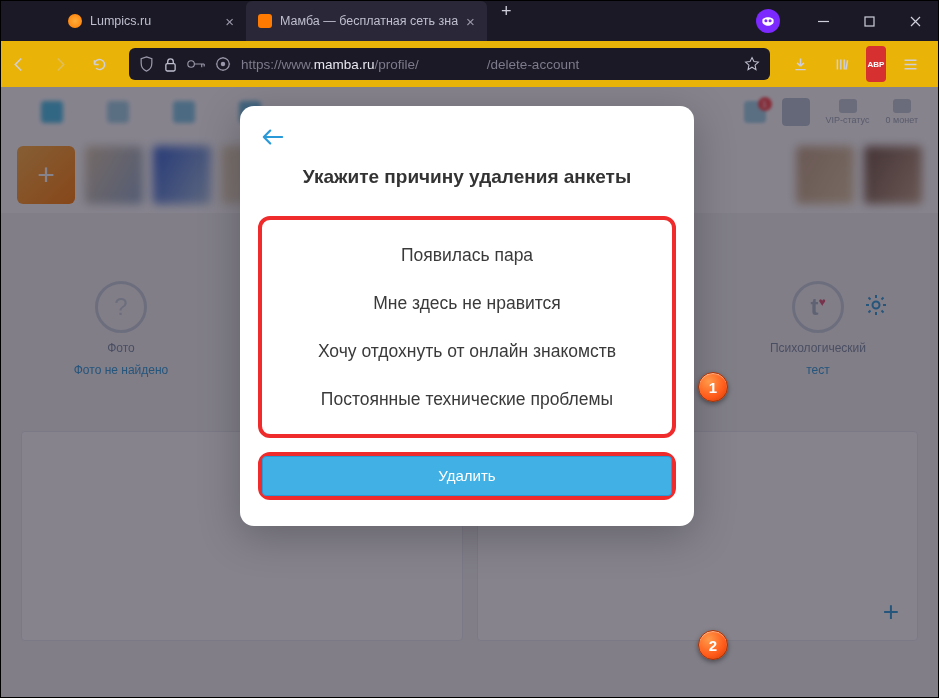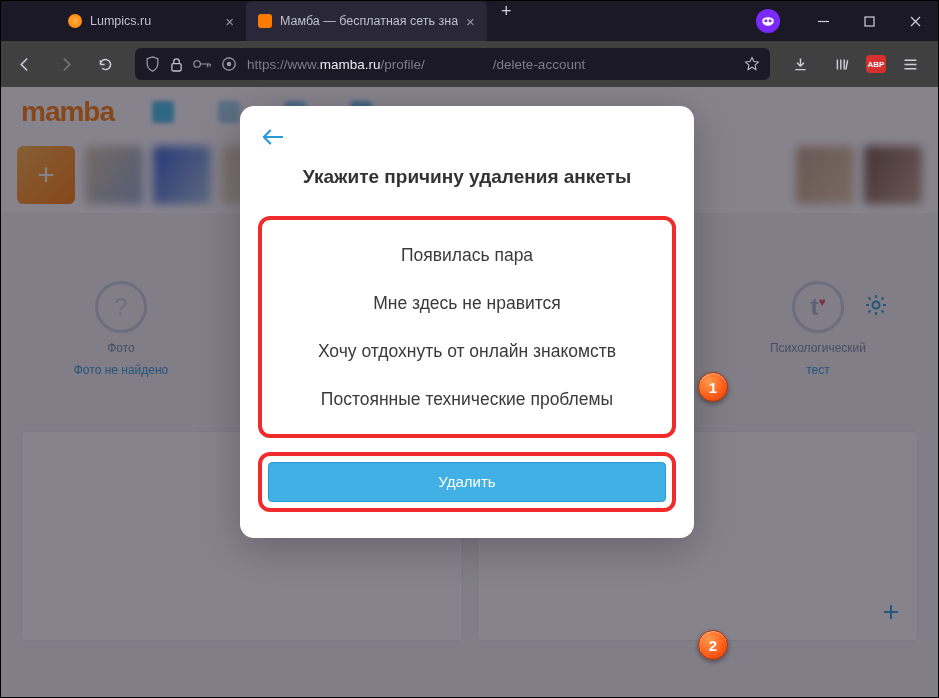--- a/index.html
+++ b/index.html
@@ -14,28 +14,28 @@
   .tab .tx { flex: 1; overflow: hidden; text-overflow: ellipsis; white-space: nowrap; }
   .tab .cls { color: #9a98aa; font-size: 15px; }
   .newtab { color: #cfcfdc; padding: 0 14px; font-size: 18px; }
   .wincontrols { margin-left: auto; display: flex; align-items: center; }
   .vpn { width: 24px; height: 24px; background: #7b29ff; border-radius: 50%; display:flex; align-items:center; justify-content:center; margin-right: 20px;}
   .vpn svg{width:14px;height:9px;}
   .wbtn { width: 46px; height: 40px; display: flex; align-items: center; justify-content: center; color: #cfcfdc; }
   .wbtn svg { width: 11px; height: 11px; }
 
   
-  .toolbar { height: 46px; background: #404040; display: flex; align-items: center; padding: 0 10px 0 6px; gap: 4px; }
+  .toolbar { height: 46px; background: #eab308; display: flex; align-items: center; padding: 0 10px 0 0; gap: 4px; }
   .tbtn { width: 36px; height: 32px; display: flex; align-items: center; justify-content: center; color: #cfcfdc; border-radius: 4px; }
   .tbtn svg { width: 17px; height: 17px; }
   .urlbar { flex: 1; height: 32px; background: #1b1925; border-radius: 6px; display: flex; align-items: center; padding: 0 10px; color: #bfbfd0; gap: 10px; margin: 0 8px; font-size: 13.5px; }
   .url-faint { color: #7d7b8c; }
   .url-mid { color: #e8e8f0; }
   .ext { display: flex; align-items: center; gap: 6px; }
-  .abp { width: 20px; height: 18px; background: #d63030; border-radius: 4px; color: #fff; font-size: 8px; font-weight:bold; display:flex; align-items:center; justify-content:center;}
+  .abp { width: 20px; height: 36px; background: #d63030; border-radius: 4px; color: #fff; font-size: 8px; font-weight:bold; display:flex; align-items:center; justify-content:center;}
 
   
   .page { position: relative; height: 612px; background: #f4f4f4; overflow: hidden; }
   .page-overlay { position: absolute; inset: 0; background: rgba(34,30,48,0.55); }
 
   
   .siteheader { height: 50px; background: #fff; display: flex; align-items: center; padding: 0 20px; gap: 18px; }
   .mamba-logo { font-family: Arial Black, Arial; font-weight: 900; font-size: 28px; color: #ff7a00; letter-spacing: -1px; }
   .hicons { display: flex; gap: 44px; margin-left: 20px; }
   .hicon { filter: blur(2px); width: 22px; height: 22px; border-radius: 4px; }
@@ -61,21 +61,21 @@
   .box{ height:210px; background:#fff; border:1px solid #e6e9ed; border-radius:4px; position:relative;}
   .plusfab{ position:absolute; right:18px; bottom:12px; color:#2a99d8; font-size:28px; font-weight:300;}
 
   
   .modal { position: absolute; left: 239px; top: 19px; width: 454px; background: #fff; border-radius: 14px; padding: 22px 0 26px; box-shadow: 0 10px 40px rgba(0,0,0,.25); }
   .back { color: #2a99d8; padding: 0 22px 4px; }
   .back svg{ width:22px; height:18px;}
   .mtitle { font-size: 19px; font-weight: bold; text-align: center; color: #333; padding: 12px 24px 28px; }
   .options { margin: 0 18px; padding: 12px 14px 10px; border: 4px solid #ef2b2b; border-radius: 12px; }
   .opt { font-size: 17.5px; color: #3a3a3a; padding: 13px 2px; line-height: 1.25; cursor:pointer;text-align:center; }
-  .btnwrap { margin: 14px 18px 0; padding: 6px; border: 4px solid #ef2b2b; border-radius: 12px; display:flex; align-items:center; }
+  .btnwrap { margin: 14px 18px 0; border: 4px solid #ef2b2b; border-radius: 12px; display:flex; align-items:center; }
   .delbtn { flex:1; height: 40px; background: #41b0e4; color: #fff; font-size: 15px; border-radius: 4px; display:flex; align-items:center; justify-content:center; border:1px solid #2a99d8; cursor:pointer; }
 
   
   .callout { position: absolute; width: 30px; height: 30px; border-radius: 50%; background: radial-gradient(circle at 35% 30%, #ff9a4a, #ff5a1a 60%, #c93c06); color:#fff; font-weight:bold; display:flex; align-items:center; justify-content:center; font-size:15px; box-shadow: 0 2px 5px rgba(0,0,0,.4), inset 0 1px 1px rgba(255,255,255,.5); border:1px solid #a83205;}
 </style>
 </head>
 <body>
 
 <div class="titlebar">
   <div class="tabs">
@@ -172,26 +172,40 @@
     <div class="tbtn">
         <svg viewBox="0 0 20 20">
           <path d="M3 5h14M3 10h14M3 15h14" stroke="currentColor" stroke-width="1.8"></path>
         </svg>
       </div>
   </div>
 </div>
 
 <div class="page">
   <div class="siteheader">
-    <span class="mamba-logo">mamba</span>
     <div class="hicons">
       <div class="hicon" style="background:#45c0e8"></div>
       <div class="hicon" style="background:#9fd3e8"></div>
       <div class="hicon" style="background:#7fc9e8"></div>
       <div class="hicon" style="background:#6abde0"></div>
+    </div>
+    <div class="rheader">
+      <div class="notif">
+        <div style="width:22px;height:22px;background:#9fd3e8;border-radius:4px"></div>
+        <div class="badge">1</div>
+      </div>
+      <div class="avatar"></div>
+      <div class="vcol">
+          <div class="ic"></div>
+          <span>VIP-статус</span>
+        </div>
+      <div class="vcol">
+          <div class="ic"></div>
+          <span>0 монет</span>
+        </div>
     </div>
   </div>
 
   <div class="strip">
     <div class="addphoto">+</div>
     <div class="thumb" style="background:linear-gradient(120deg,#d8c7a8,#8fa9c8)"></div>
     <div class="thumb" style="background:linear-gradient(120deg,#2b5dd0,#a8c4e0)"></div>
     <div class="thumb" style="background:linear-gradient(120deg,#e0d0b0,#e8e0d0)"></div>
     <div style="margin-left:auto;display:flex;gap:10px">
       <div class="thumb" style="background:linear-gradient(120deg,#c0a080,#e0c8a0)"></div>

